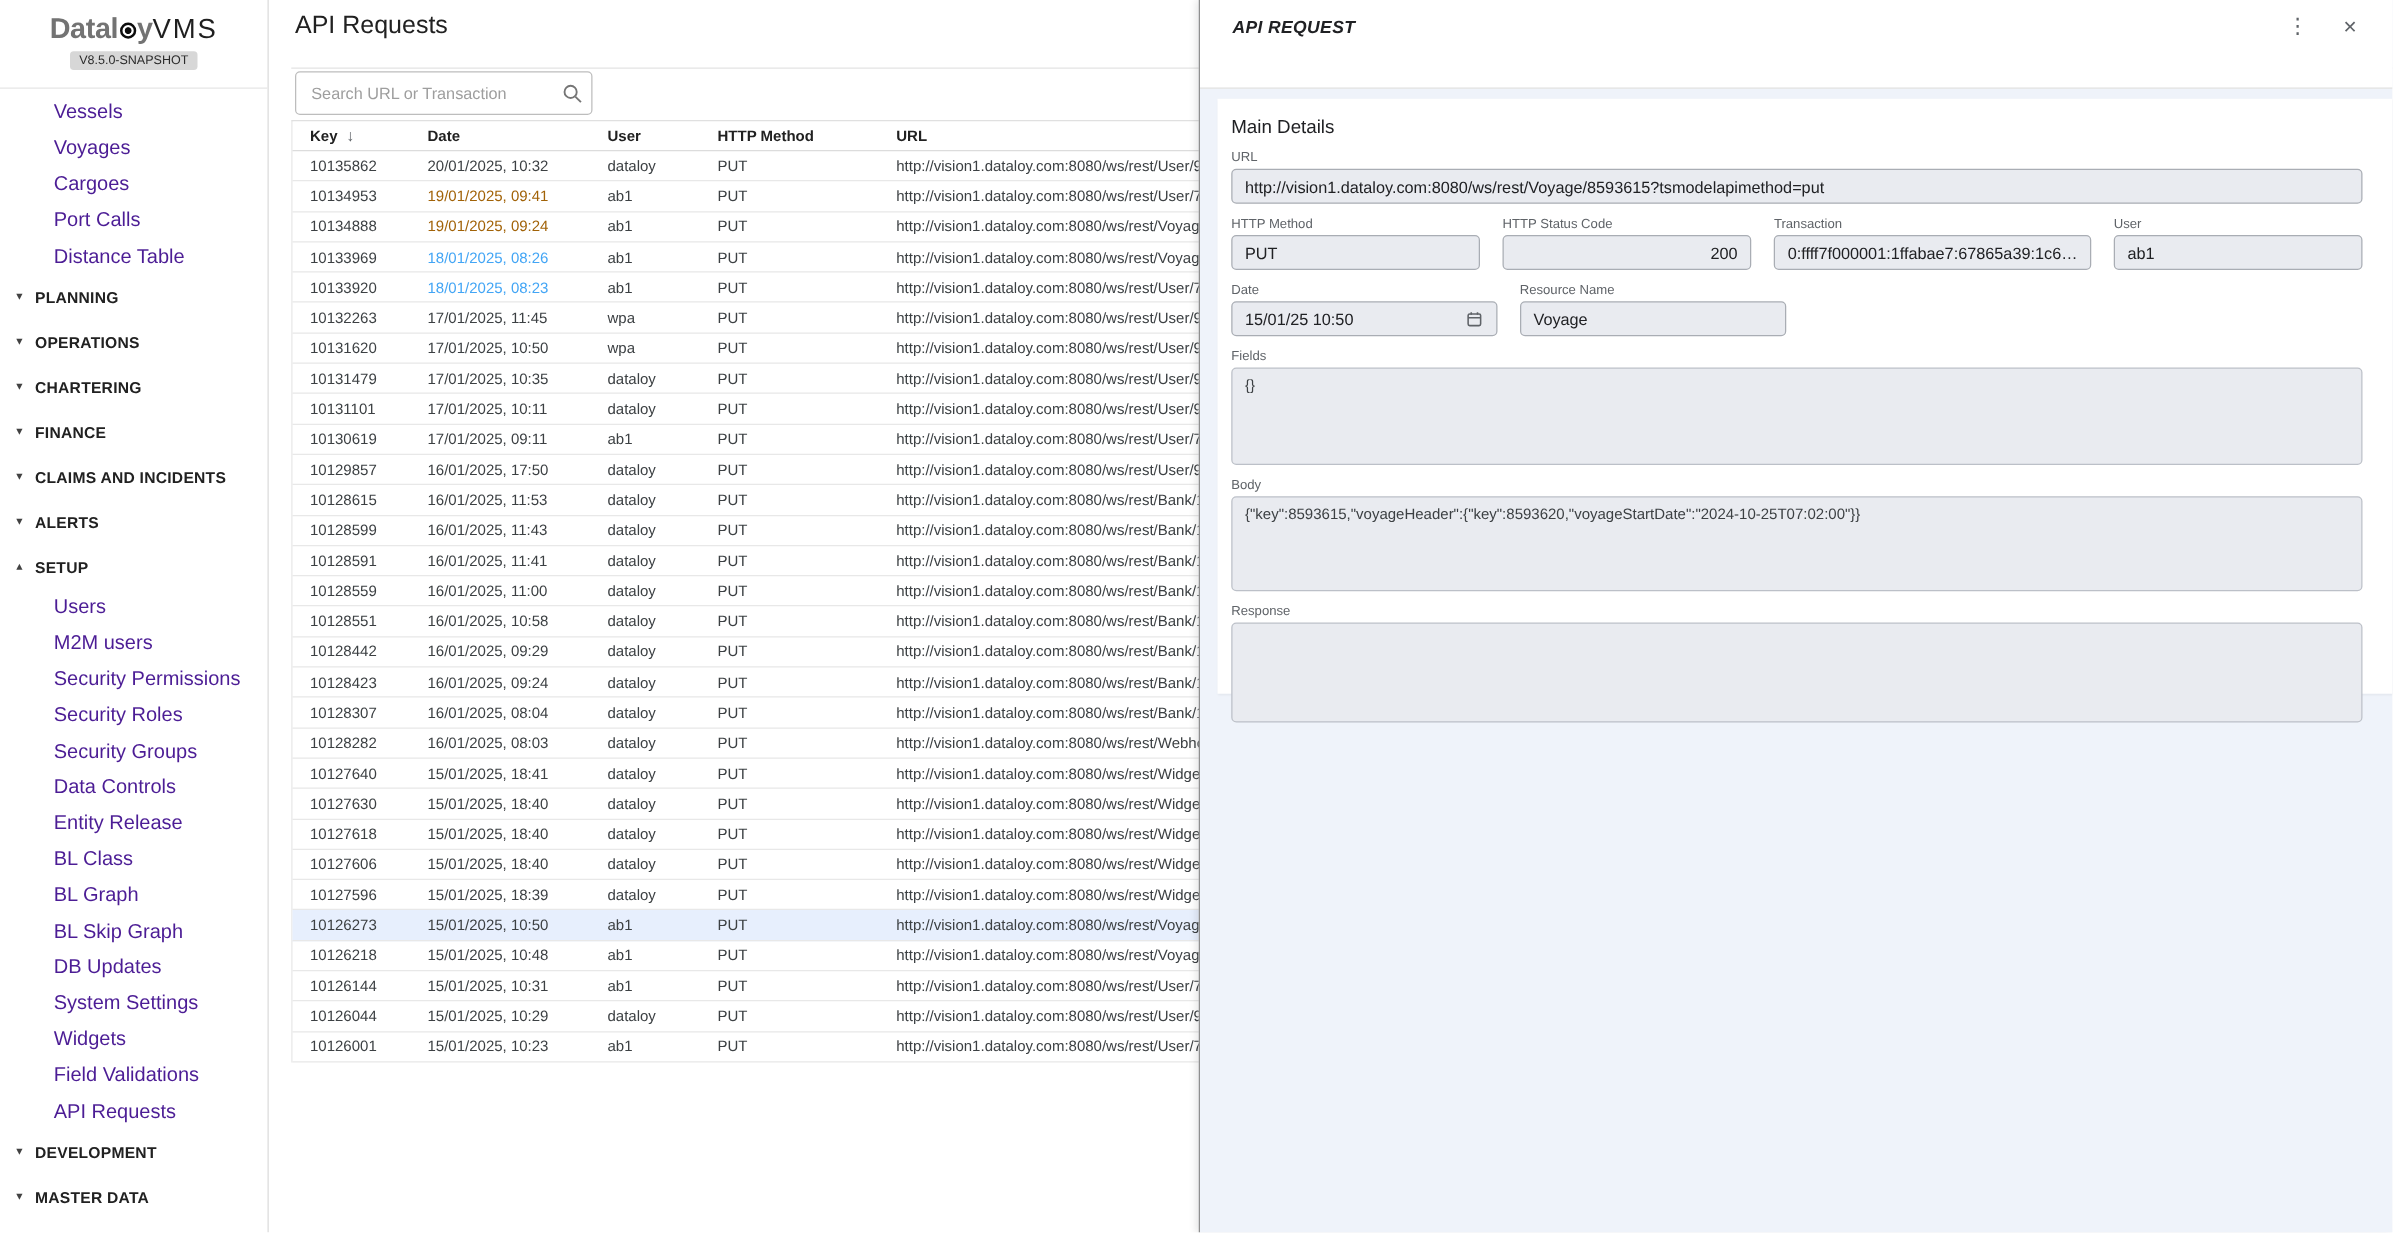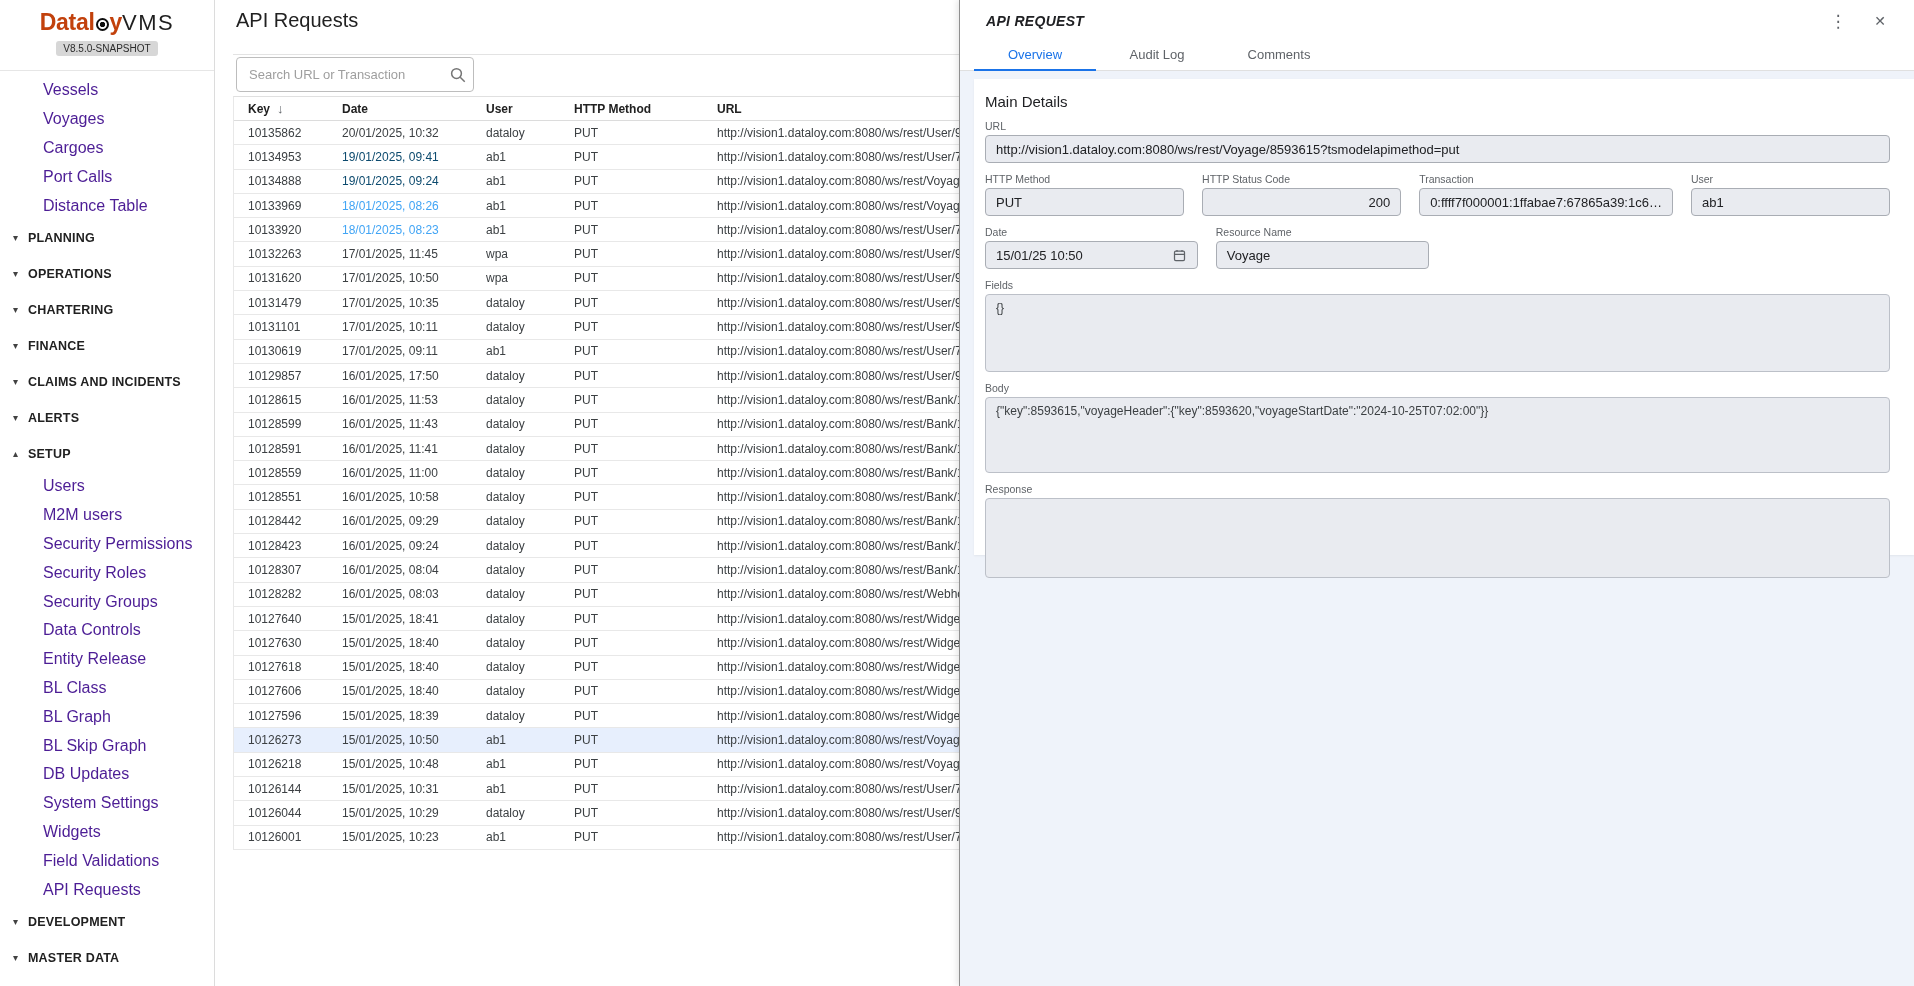--- a/index.html
+++ b/index.html
@@ -4,21 +4,21 @@
 <style>
   * { margin:0; padding:0; box-sizing:border-box; }
   html,body { width:1914px; height:986px; overflow:hidden; background:#fff;
     font-family:"Liberation Sans","DejaVu Sans",sans-serif; color:#202124; }
   .app { position:relative; width:1914px; height:986px; background:#fff; }
 
   
   .sidebar { position:absolute; left:0; top:0; width:215px; height:986px;
     background:#fff; border-right:1px solid #dcdcdc; z-index:1; }
   .logo { text-align:center; padding-top:9px; white-space:nowrap; }
-  .logo-main { font-size:23px; font-weight:700; letter-spacing:-0.3px; color:#c2410c; }
+  .logo-main { font-size:23px; font-weight:700; letter-spacing:-0.3px; color:#737373; }
   .logo-o { display:inline-block; width:13px; height:13px; border:2.5px solid #0d0d0d;
     border-radius:50%; position:relative; top:1px; margin:0 1px;
     background:radial-gradient(circle,#0d0d0d 0 2.4px,transparent 3px); }
   .logo-vms { font-size:22px; font-weight:300; letter-spacing:1.5px; color:#1f1f1f; }
   .version-badge { display:table; margin:5px auto 0; background:#d7d7d7; color:#2b2b2b;
     font-size:10px; padding:2px 7px; border-radius:3px; }
   .sidebar-divider { position:absolute; left:0; right:0; top:70px; border-top:1px solid #e6e6e6; }
   .nav { position:absolute; top:76px; left:0; right:0; }
   .nav-item { display:flex; align-items:center; font-size:16px; color:#4c1d95; cursor:pointer; }
   .nav-item.top, .nav-item.sub { height:28.8px; padding-left:28px; }
@@ -43,21 +43,21 @@
   .trow { display:flex; align-items:center; height:24.3px; border-bottom:1px solid #e8e8e8;
     font-size:12px; color:#3c4043; white-space:nowrap; }
   .trow.thead { height:24px; font-weight:700; color:#212121; border-bottom:1px solid #dcdcdc; }
   .cell { flex:none; overflow:visible; }
   .c-key { width:108px; padding-left:14px; }
   .c-date { width:144px; }
   .c-user { width:88px; }
   .c-method { width:143px; }
   .c-url { flex:1 1 auto; }
   .sort-icon { font-size:13px; color:#5f6368; margin-left:7px; font-weight:400; }
-  .orange { color:#0c4a6e; }
+  .orange { color:#a16207; }
   .blue { color:#42a5f5; }
   .trow.selected { background:#e7effd; }
 
   
   .panel { position:absolute; left:959px; top:0; width:955px; height:986px;
     background:#eff3fa; border-left:1px solid #8f8f8f; z-index:5;
     box-shadow:-2px 0 6px rgba(0,0,0,0.10); }
   .panel-header { position:absolute; left:0; right:0; top:0; height:71px; background:#fff;
     border-bottom:1px solid #e0e0e0; }
   .panel-title { position:absolute; left:26px; top:13px; font-size:14px; font-weight:700;
@@ -515,28 +515,20 @@
     </div>
   </div>
 
   <div class="panel">
     <div class="panel-header">
       <div class="panel-title">API REQUEST</div>
       <div class="panel-actions">
         <div class="icon-btn kebab">⋮</div>
         <div class="icon-btn close-x">✕</div>
       </div>
-      <div class="tabs">
-
-          <div class="tab active">Overview</div>
-
-          <div class="tab">Audit Log</div>
-
-          <div class="tab">Comments</div>
-        </div>
     </div>
 
     <div class="card">
       <div class="section-title">Main Details</div>
 
       <div class="f-label">URL</div>
       <div class="f-input">http://vision1.dataloy.com:8080/ws/rest/Voyage/8593615?tsmodelapimethod=put</div>
 
       <div class="grid4">
         <div>

